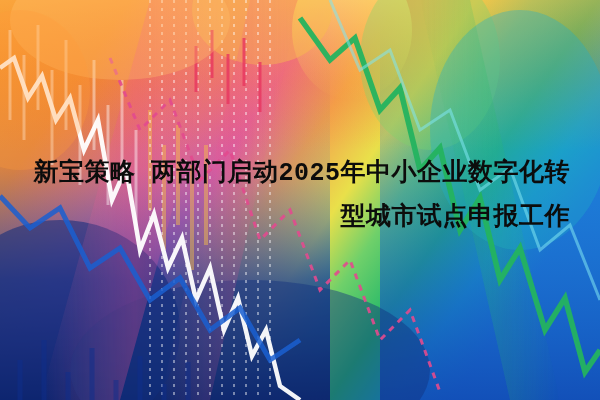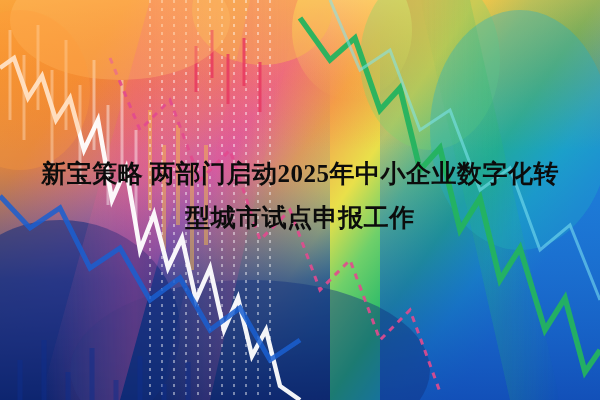--- a/index.html
+++ b/index.html
@@ -27,27 +27,27 @@
     width: 600px;
     height: 400px;
     display: flex;
     flex-direction: column;
     align-items: center;
     justify-content: center;
     pointer-events: none;
   }
   #caption-text {
     width: 540px;
-    text-align: center;
+    text-align: right;
     color: #0c0c0c;
     font-size: 25px;
     font-weight: 700;
     line-height: 44px;
     letter-spacing: 0.5px;
-    font-family: Liberation Serif, serif;
+    font-family: Liberation Mono, monospace;
     white-space: pre-wrap;
     margin-top: -8px;
   }
 </style>
 </head>
 <body>
 
 <div id="stage">
 
   <svg id="bg-image" viewBox="0 0 600 400" preserveAspectRatio="none" xmlns="http://www.w3.org/2000/svg">

